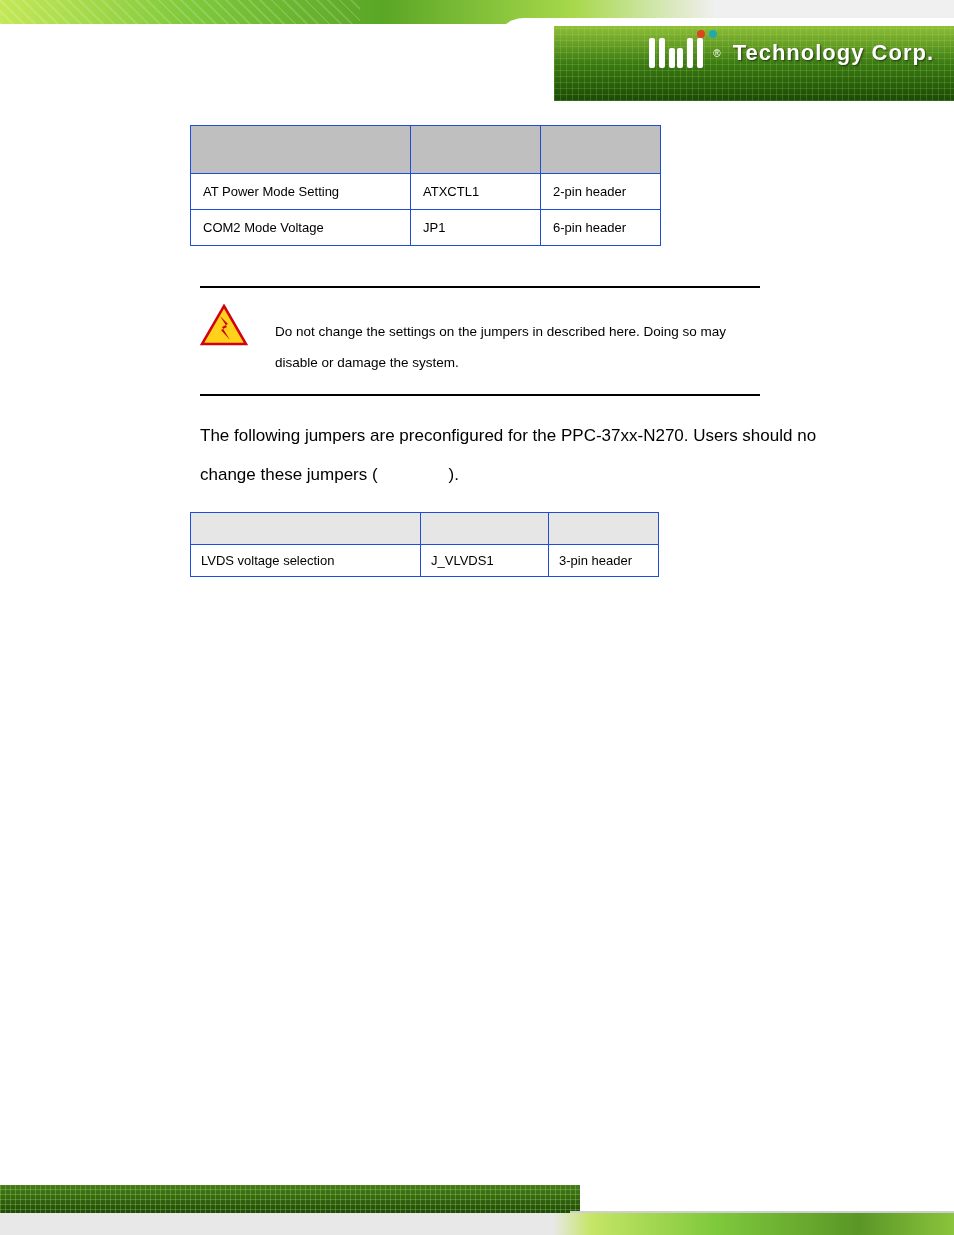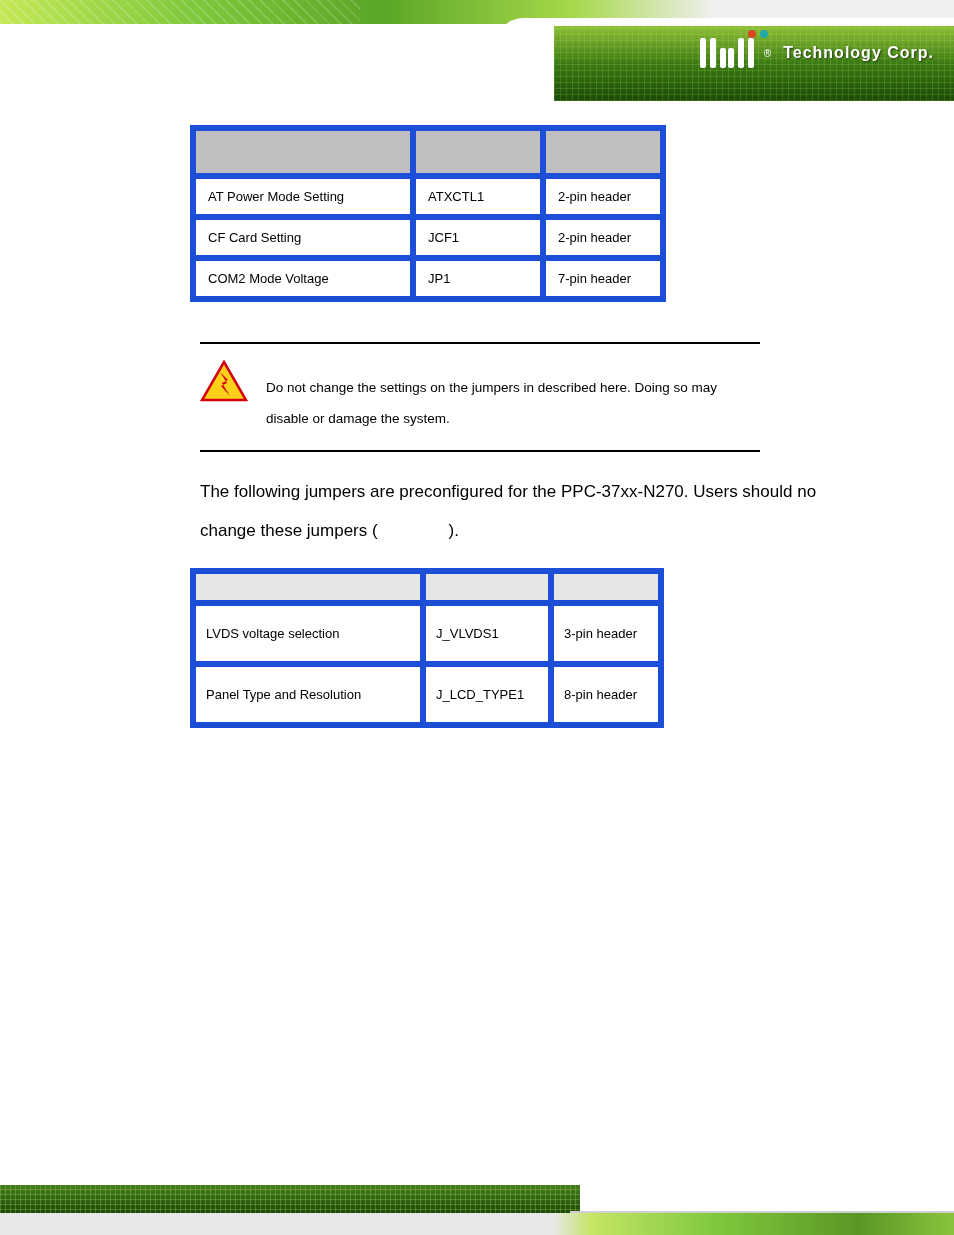--- a/index.html
+++ b/index.html
@@ -15,36 +15,36 @@
     .logo-circuit { position: absolute; inset: 0; background: repeating-linear-gradient(0deg, rgba(190,230,70,0.3) 0px, rgba(190,230,70,0.3) 1px, transparent 1px, transparent 6px), repeating-linear-gradient(90deg, rgba(190,230,70,0.3) 0px, rgba(190,230,70,0.3) 1px, transparent 1px, transparent 6px); opacity: 0.6; }
     .logo-wrap { position: absolute; top: 12px; right: 20px; display: flex; align-items: center; gap: 10px; }
     .logo-iei { display: flex; align-items: flex-end; gap: 4px; }
     .logo-iei-bar { width: 6px; height: 30px; background: #fff; border-radius: 2px; }
     .logo-iei-bar.short { height: 20px; }
     .logo-iei-dots { display: flex; gap: 4px; position: absolute; top: -8px; left: 48px; }
     .logo-dot { width: 8px; height: 8px; border-radius: 50%; }
     .logo-dot.red { background: #d42; }
     .logo-dot.teal { background: #2aa; }
     .logo-r { color: #fff; font-size: 10px; margin-right: 2px; }
-    .logo-text { color: #fff; font-size: 16px; font-weight: bold; letter-spacing: 1px; text-shadow: 1px 1px 2px rgba(0,0,0,0.6); }
+    .logo-text { color: #fff; font-size: 22px; font-weight: bold; letter-spacing: 1px; text-shadow: 1px 1px 2px rgba(0,0,0,0.6); }
 
     
     .content { padding: 20px 80px 0 190px; }
 
     table { border-collapse: collapse; margin-bottom: 10px; }
-    table td, table th { border: 6px solid #1d4ed8; padding: 10px 12px; font-size: 13px; text-align: left; vertical-align: middle; }
+    table td, table th { border: 1px solid #1d4ed8; padding: 10px 12px; font-size: 13px; text-align: left; vertical-align: middle; }
     table th { background: #bfbfbf; height: 48px; }
     .table2 th { background: #e6e6e6; height: 32px; }
-    .table2 td { padding: 20px 10px; }
+    .table2 td { padding: 8px 10px; }
 
     .para { font-size: 13.5px; line-height: 2.4; margin: 55px 10px 10px 10px; }
 
     .warning-block { margin: 40px 10px 20px 10px; }
     .warn-line { height: 2px; background: #000; margin: 0 0 8px 0; width: 560px; }
-    .warn-body { display: flex; align-items: flex-start; gap: 18px; padding: 8px 0 16px 0; }
+    .warn-body { display: flex; align-items: flex-start; gap: 27px; padding: 8px 0 16px 0; }
     .warn-icon-box { flex-shrink: 0; }
     .warn-title { font-size: 14px; margin-bottom: 12px; margin-top: 4px; }
     .warn-text { font-size: 13.5px; line-height: 2.3; max-width: 460px; }
 
     .para2 { font-size: 17px; line-height: 2.3; margin: 18px 10px 18px 10px; }
 
     
     .bottom-banner { position: absolute; bottom: 0; left: 0; right: 0; height: 100px; }
     .btm-curve { position: absolute; bottom: 50px; left: 0; width: 600px; height: 30px; background: #fff; border-radius: 0 30px 0 0; z-index: 2; }
     .btm-circuit { position: absolute; bottom: 20px; left: 0; width: 580px; height: 55px; background: linear-gradient(180deg, #6a9e2c 0%, #3a7018 60%, #1a4508 100%); z-index: 1; }
@@ -94,28 +94,23 @@
       <th class="c1"></th>
       <th class="c2"></th>
       <th class="c3"></th>
     </tr>
     <tr>
           <td>AT Power Mode Setting</td>
           <td>ATXCTL1</td>
           <td>2-pin header</td>
         </tr>
     <tr>
-          <td>CF Card Setting</td>
-          <td>JCF1</td>
-          <td>2-pin header</td>
-        </tr>
-    <tr>
           <td>COM2 Mode Voltage</td>
           <td>JP1</td>
-          <td>7-pin header</td>
+          <td>6-pin header</td>
         </tr>
   </tbody>
     </table>
 
 
   <div class="warning-block">
     <div class="warn-line"></div>
     <div class="warn-body">
       <div class="warn-icon-box">
         <svg width="48" height="44" viewBox="0 0 48 44">
@@ -140,25 +135,20 @@
         <tr>
       <th class="d1"></th>
       <th class="d2"></th>
       <th class="d3"></th>
     </tr>
     <tr>
           <td>LVDS voltage selection</td>
           <td>J_VLVDS1</td>
           <td>3-pin header</td>
         </tr>
-    <tr>
-          <td>Panel Type and Resolution</td>
-          <td>J_LCD_TYPE1</td>
-          <td>8-pin header</td>
-        </tr>
   </tbody>
     </table>
 
 </div>
 
 <div class="bottom-banner">
   <div class="btm-circuit"></div>
   <div class="btm-curve"></div>
   <div class="btm-underline"></div>
   <div class="btm-green-strip"></div>

